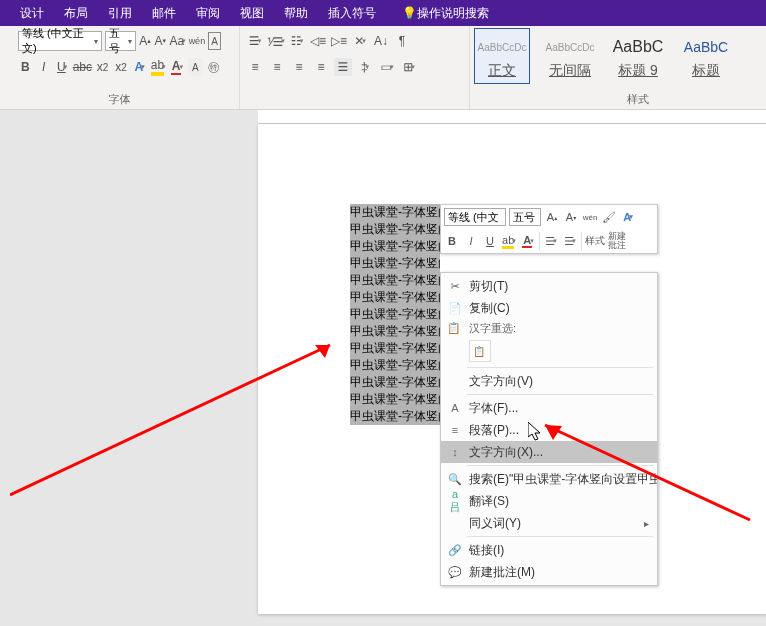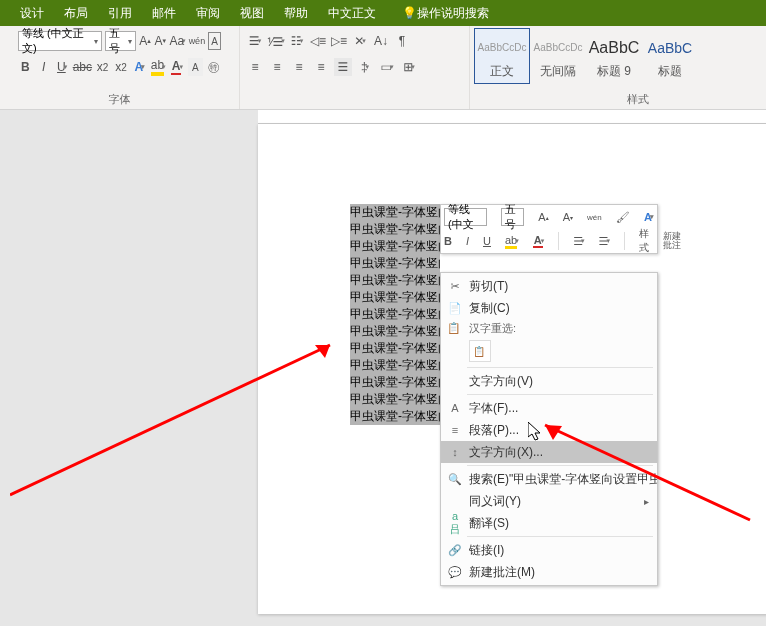--- a/index.html
+++ b/index.html
@@ -1,53 +1,53 @@
 <!DOCTYPE html>
 <html><head>
   <meta charset="utf-8">
   <style>
     * { margin: 0; padding: 0; box-sizing: border-box; font-family: "Microsoft YaHei", sans-serif; }
     body { background: #e6e6e6; width: 766px; height: 626px; overflow: hidden; position: relative; }
     
-    .ribbon-tabs { background: #4d7c0f; height: 26px; display: flex; align-items: center; padding-left: 10px; color: #fff; font-size: 12px; }
+    .ribbon-tabs { background: #4c1d95; height: 26px; display: flex; align-items: center; padding-left: 10px; color: #fff; font-size: 12px; }
     .ribbon-tabs .tab { padding: 0 10px; cursor: pointer; height: 100%; display: flex; align-items: center; }
     .ribbon-tabs .bulb { margin-left: 6px; }
     
     .ribbon-body { background: #f3f2f1; height: 84px; border-bottom: 1px solid #d4d4d4; display: flex; position: relative; }
     .font-group { width: 240px; padding: 4px 18px; border-right: 1px solid #e1dfdd; display: flex; flex-direction: column; position: relative; }
     .para-group { width: 230px; padding: 4px 6px; border-right: 1px solid #e1dfdd; display: flex; flex-direction: column; position: relative; }
     .styles-group { flex: 1; padding: 2px 4px; display: flex; flex-direction: column; position: relative; }
     
     .row1 { display: flex; align-items: center; gap: 3px; height: 22px; font-size: 11px; }
     .row2 { display: flex; align-items: center; gap: 4px; height: 22px; font-size: 11px; margin-top: 4px; }
     .combo { border: 1px solid #ababab; background: #fff; height: 20px; padding: 1px 3px; font-size: 11px; display: flex; align-items: center; justify-content: space-between; }
     .combo .arrow { font-size: 8px; color: #666; margin-left: 3px; }
     .font-name { width: 120px; }
     .font-size { width: 42px; }
     .rbtn { width: 18px; height: 18px; display: flex; align-items: center; justify-content: center; color: #555; cursor: pointer; font-size: 12px; }
     .drop { font-size: 7px; color: #777; margin-left: -2px; }
     .group-label { text-align: center; font-size: 11px; color: #666; position: absolute; bottom: 2px; left: 0; right: 0; }
     .red-underline { border-bottom: 2px solid #d62828; padding: 0 1px; font-weight: bold; }
     
-    .style-row { display: flex; gap: 0; height: 56px; }
+    .style-row { display: flex; gap: 12px; height: 56px; }
     .style-tile { border: 1px solid transparent; width: 56px; height: 56px; display: flex; flex-direction: column; align-items: center; justify-content: center; cursor: pointer; }
     .style-tile.sel { border: 1px solid #2b579a; background: #e8eff9; }
     .style-sample { font-size: 16px; color: #333; height: 30px; display: flex; align-items: center; }
     .style-sample.big { font-size: 22px; font-weight: bold; }
     .style-sample.blue { color: #2b579a; font-size: 14px; }
-    .style-name { font-size: 12px; color: #555; }
+    .style-name { font-size: 14px; color: #555; text-decoration: underline; }
     
     .document-area { position: absolute; left: 258px; top: 124px; width: 510px; height: 490px; background: #fff; box-shadow: 0 1px 3px rgba(0,0,0,0.2); }
     .ruler-top { position: absolute; left: 258px; top: 110px; width: 510px; height: 14px; background: #fff; border-bottom: 1px solid #ccc; }
     
     .sel-text { position: absolute; left: 350px; top: 204px; width: 90px; font-size: 12px; color: #000; line-height: 17px; }
     .sel-text .line { background: #b4b4b4; color: #000; white-space: nowrap; overflow: hidden; width: 90px; }
     
     .mini-toolbar { position: absolute; left: 440px; top: 204px; width: 218px; height: 50px; background: #fff; border: 1px solid #c8c8c8; box-shadow: 1px 1px 3px rgba(0,0,0,0.2); font-size: 11px; }
-    .mini-r { display: flex; align-items: center; height: 24px; padding: 0 3px; gap: 14px; }
+    .mini-r { display: flex; align-items: center; height: 24px; padding: 0 3px; gap: 3px; }
     .mini-combo { border: 1px solid #ababab; background: #fff; height: 18px; padding: 0 3px; display: flex; align-items: center; }
     .mini-btn { width: 16px; height: 16px; display: flex; align-items: center; justify-content: center; color: #555; font-size: 11px; cursor: pointer; }
     
     .context-menu { position: absolute; left: 440px; top: 272px; width: 218px; background: #fcfcfc; border: 1px solid #c8c8c8; box-shadow: 1px 1px 3px rgba(0,0,0,0.25); font-size: 12px; padding: 2px 0; }
     .cm-item { display: flex; align-items: center; height: 22px; padding: 2px 8px 2px 28px; position: relative; cursor: pointer; color: #333; }
     .cm-item.hover { background: #c5c5c5; }
     .cm-item .icon { position: absolute; left: 6px; width: 16px; text-align: center; color: #666; font-size: 11px; }
     .cm-item .arrow-r { position: absolute; right: 8px; font-size: 10px; color: #666; }
     .cm-sep { height: 1px; background: #e1e1e1; margin: 2px 4px 2px 26px; }
     .cm-label { height: 18px; padding-left: 28px; font-size: 11px; color: #666; display: flex; align-items: center;}
@@ -61,21 +61,21 @@
 <body>
 
 <div class="ribbon-tabs">
   <div class="tab">设计</div>
   <div class="tab">布局</div>
   <div class="tab">引用</div>
   <div class="tab">邮件</div>
   <div class="tab">审阅</div>
   <div class="tab">视图</div>
   <div class="tab">帮助</div>
-  <div class="tab">中文正文</div>
+  <div class="tab">插入符号</div>
   <div class="tab bulb">
       <span>💡</span> 
       <span>操作说明搜索</span>
     </div>
 </div>
 
 <div class="ribbon-body">
   <div class="font-group">
     <div class="row1">
       <div class="combo font-name">
@@ -260,26 +260,26 @@
   <div class="cm-item hover">
       <span class="icon">↕</span>
       <span>文字方向(X)...</span>
     </div>
   <div class="cm-sep"></div>
   <div class="cm-item" style="white-space:nowrap;overflow:hidden">
       <span class="icon">🔍</span>
       <span>搜索(E)"甲虫课堂-字体竖向设置甲虫课...</span>
     </div>
   <div class="cm-item">
+      <span class="icon" style="color:#4a8">a吕</span>
+      <span>翻译(S)</span>
+    </div>
+  <div class="cm-item">
       <span>同义词(Y)</span>
       <span class="arrow-r">▸</span>
-    </div>
-  <div class="cm-item">
-      <span class="icon" style="color:#4a8">a吕</span>
-      <span>翻译(S)</span>
     </div>
   <div class="cm-sep"></div>
   <div class="cm-item">
       <span class="icon">🔗</span>
       <span>链接(I)</span>
     </div>
   <div class="cm-item">
       <span class="icon">💬</span>
       <span>新建批注(M)</span>
     </div>

